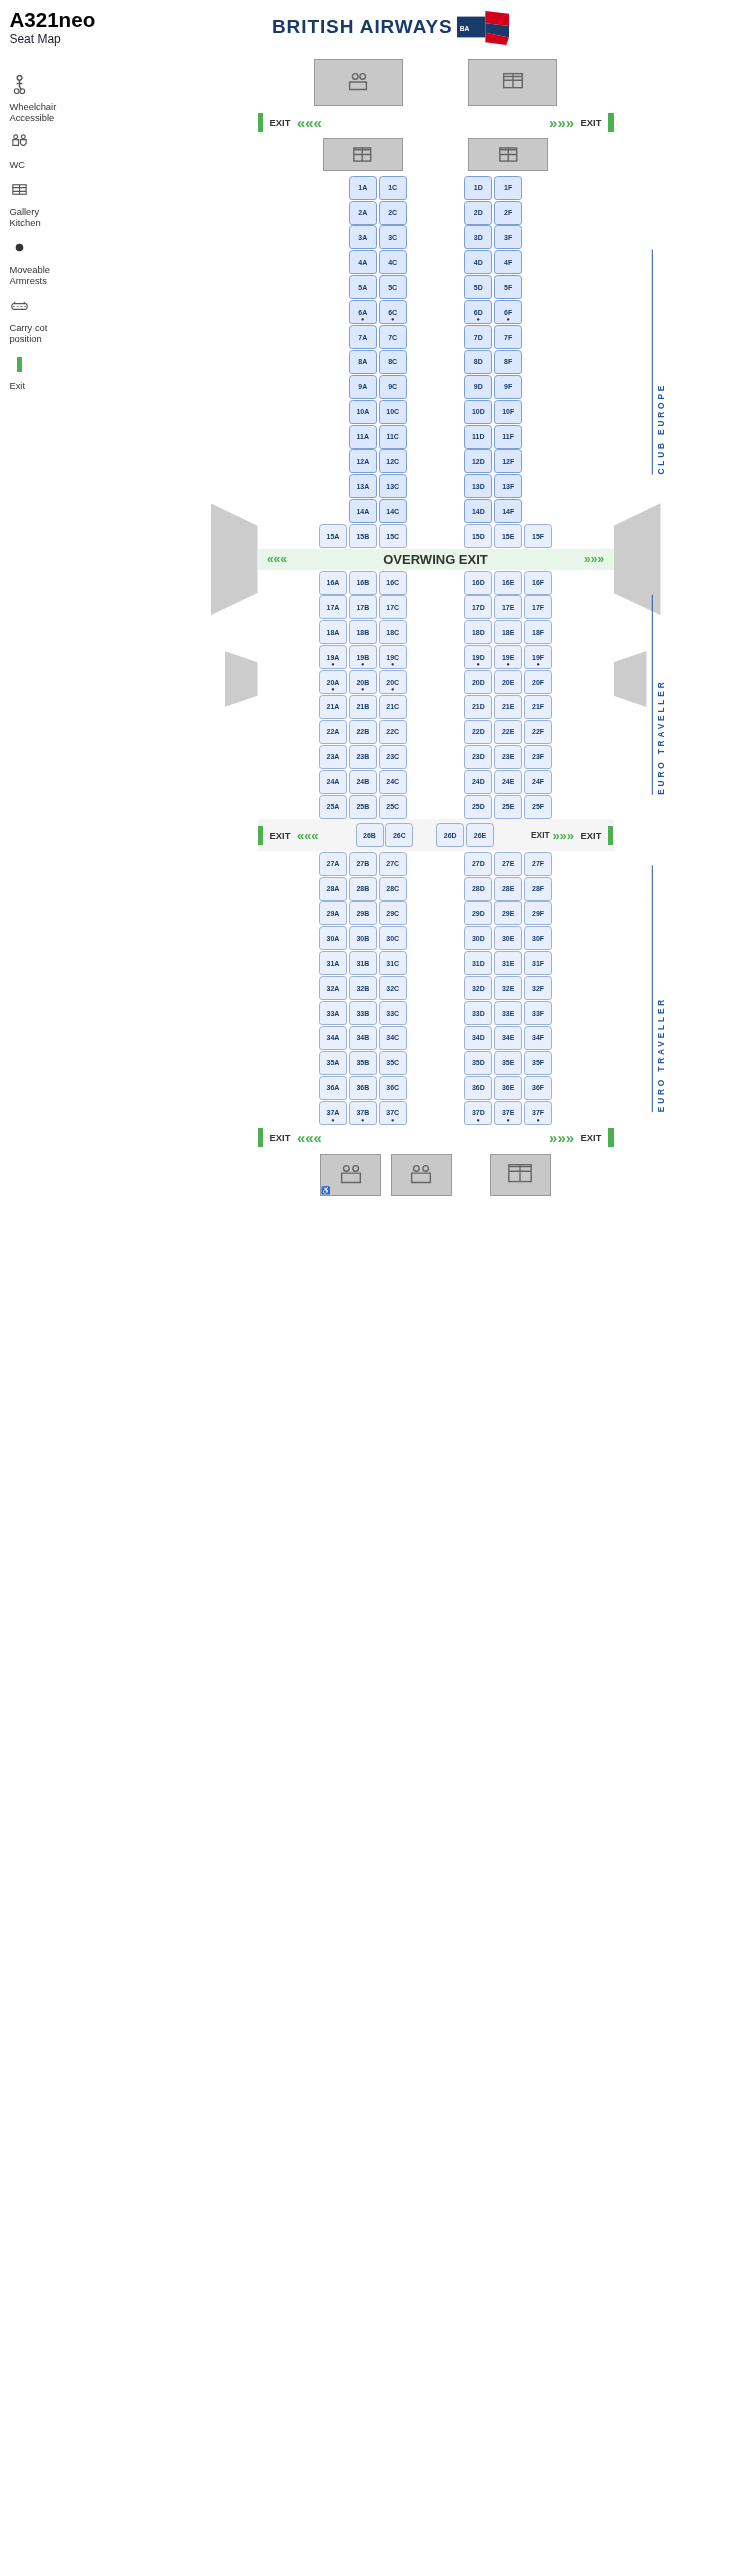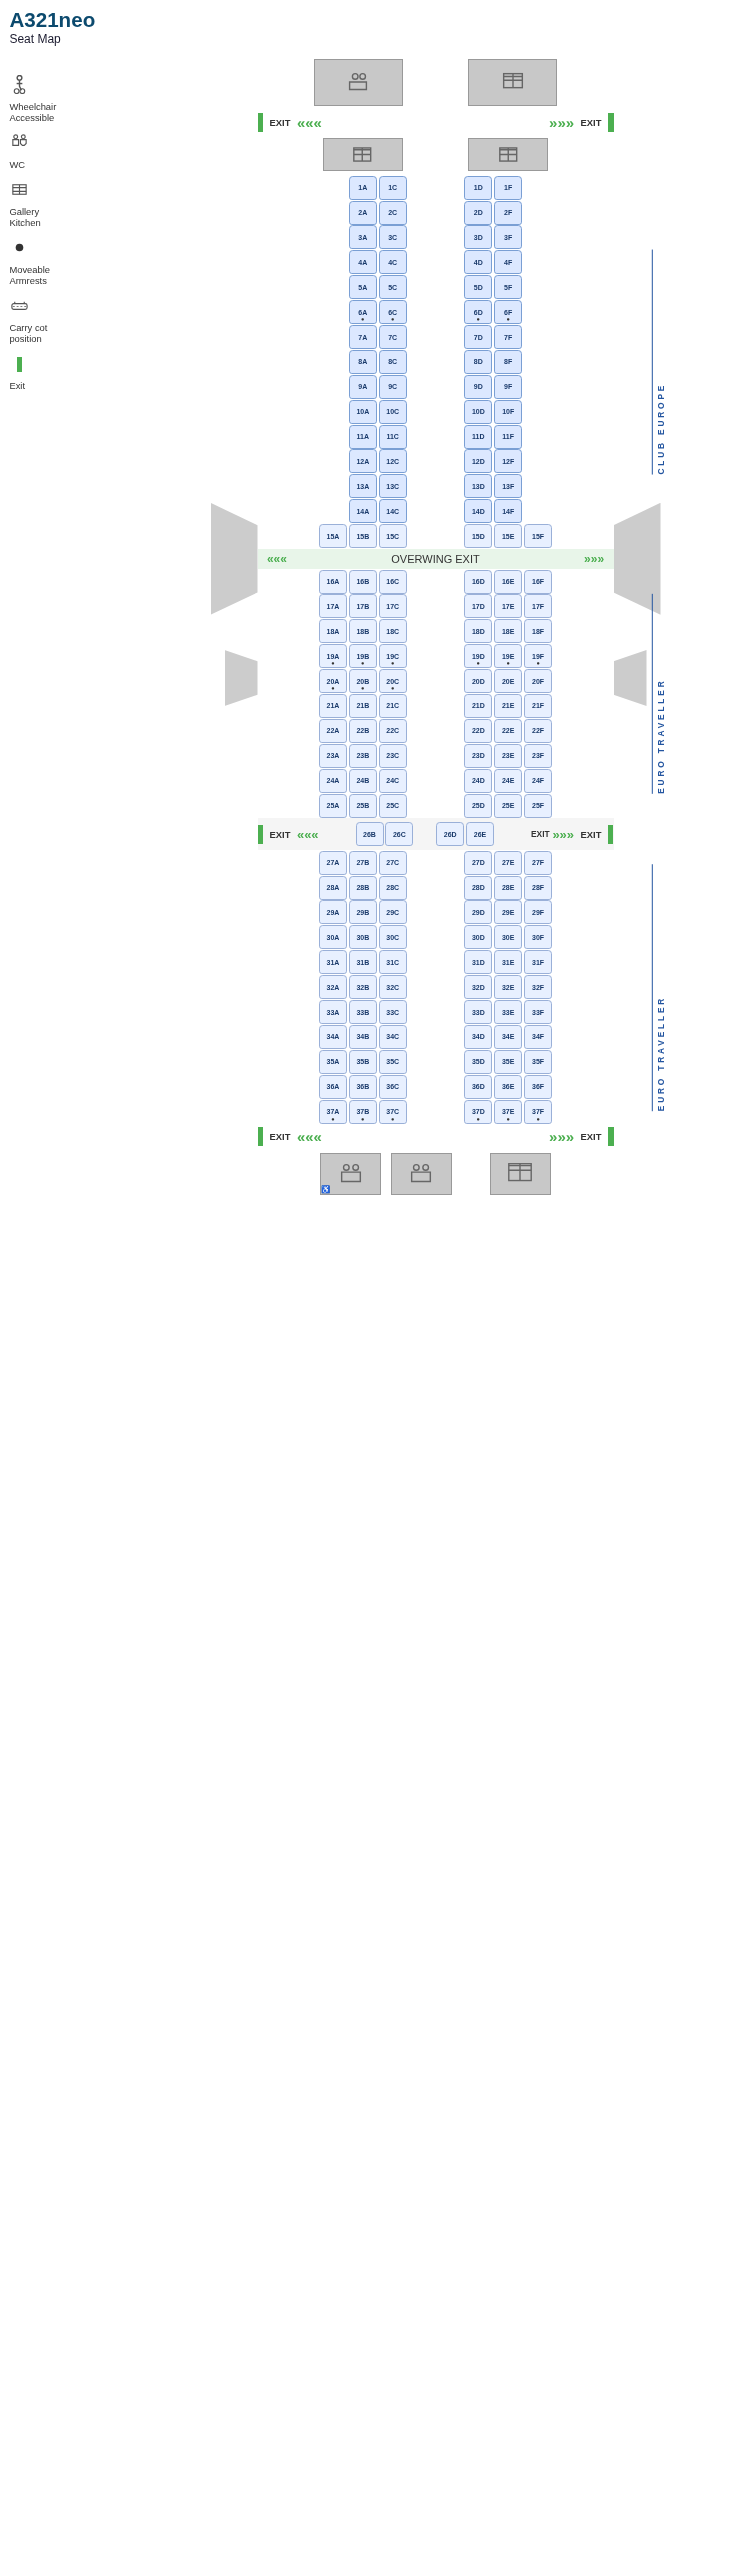--- a/index.html
+++ b/index.html
@@ -17,21 +17,21 @@
     }
     
     .legend {
       width: 122px;
       padding: 9.4px;
       flex-shrink: 0;
     }
     .plane-title h1 {
       font-size: 20.6px;
       font-weight: bold;
-      color: #0c4a6e;
+      color: #000000;
       line-height: 1.1;
     }
     .plane-title h2 {
       font-size: 12px;
       color: #1a1a2e;
       font-weight: normal;
     }
     .legend-items {
       margin-top: 19px;
     }
@@ -261,20 +261,32 @@
 </head>
 <body>
 
 <div class="header">
   <div>
     <div class="plane-title">
       <h1>A321neo</h1>
       <h2>Seat Map</h2>
     </div>
   </div>
+  <div style="position:absolute;left:272px;top:9.4px;">
+    <div style="display:flex;align-items:center;gap:4.7px;">
+      <span style="font-size:19px;font-weight:bold;color:#1a3a6b;letter-spacing:0.9px;">BRITISH AIRWAYS</span>
+      <svg width="52" height="36" viewBox="0 0 55 38" style="font-size:11px">
+        <polygon points="30,2 55,5 55,18 30,15" fill="#d4001a"></polygon>
+        <polygon points="30,15 55,18 55,30 30,25" fill="#1a3a6b"></polygon>
+        <polygon points="30,25 55,30 52,38 30,35" fill="#d4001a"></polygon>
+        <rect x="0" y="8" width="30" height="22" fill="#1a3a6b"></rect>
+        <text x="3" y="23" font-size="7" fill="white" font-weight="bold">BA</text>
+      </svg>
+    </div>
+  </div>
 </div>
 
 <div class="page-container">
 
   <div class="legend">
     <div class="legend-items">
       <div class="legend-item">
         <div class="legend-icon">
           <svg width="19" height="19" viewBox="0 0 20 20">
             <circle cx="10" cy="3" r="2.5" fill="none" stroke="#555" stroke-width="1.5"></circle>
@@ -586,21 +598,21 @@
               <div class="seat">15F</div>
             </div>
           </div>
         </div>
 
         <div style="position:relative;width:100%;">
           <div class="left-wing-shape"></div>
           <div class="right-wing-shape"></div>
           <div class="overwing-row">
             <span style="color:#4caf50;font-weight:bold;font-size:12px;">«««</span>
-            <span style="font-size:11px;font-weight:normal;">OVERWING EXIT</span>
+            <span style="font-size:13px;font-weight:bold;">OVERWING EXIT</span>
             <span style="color:#4caf50;font-weight:bold;font-size:12px;">»»»</span>
           </div>
         </div>
 
         <div class="all-rows-wrapper" style="position:relative;">
           <div class="section-tag" style="top:10%;height:80%;">EURO TRAVELLER</div>
 
           <div class="seat-row">
             <div class="seat-group">
               <div class="seat">16A</div>

